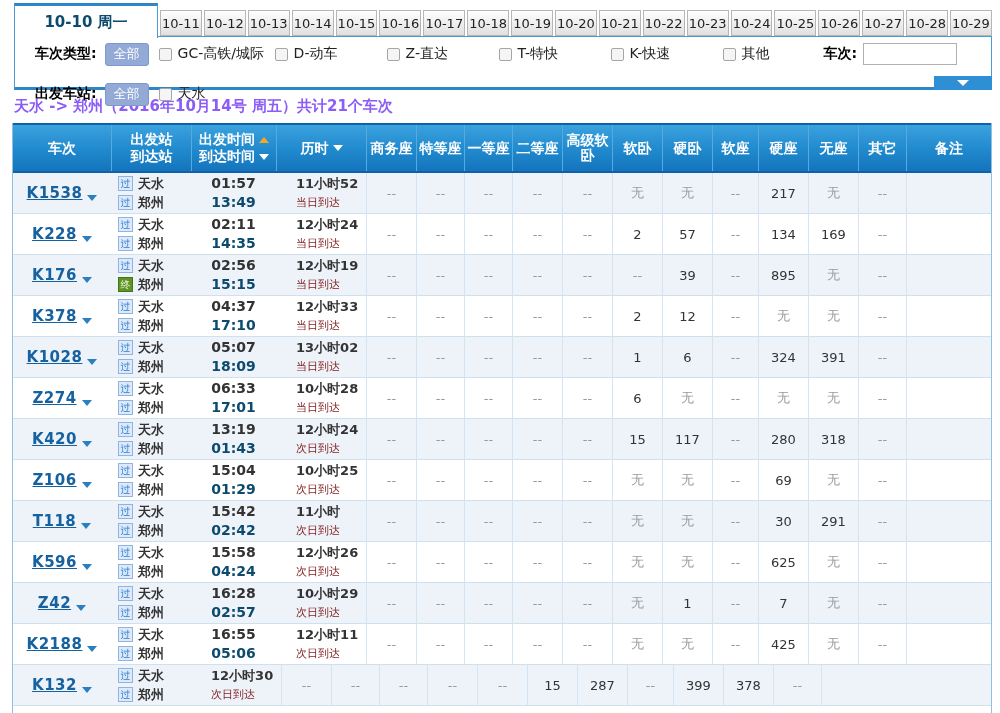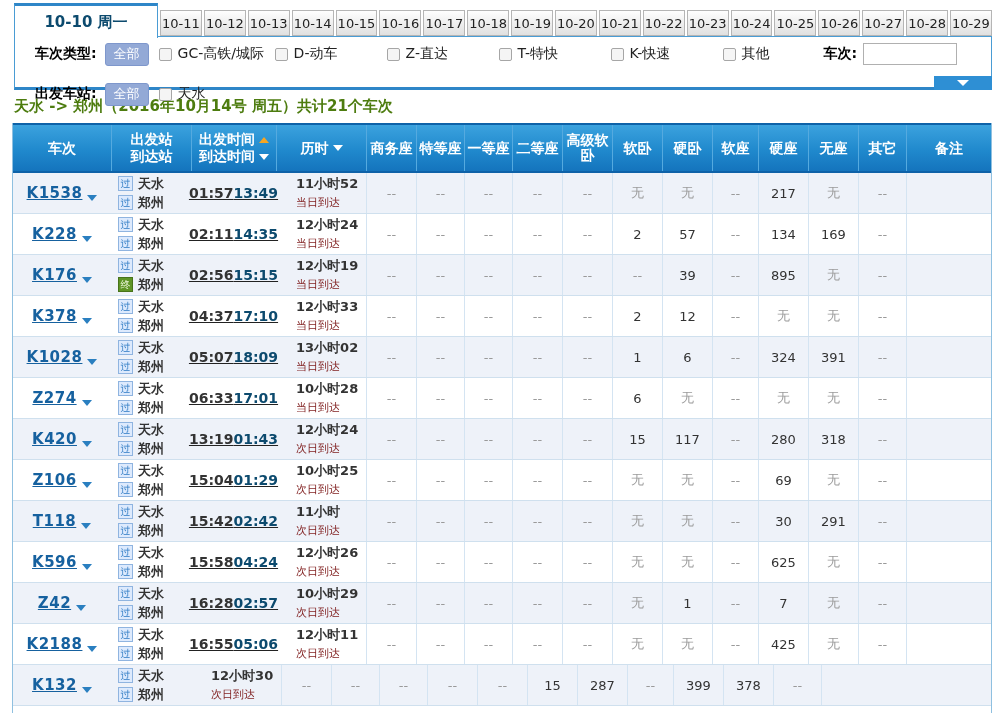--- a/index.html
+++ b/index.html
@@ -43,21 +43,21 @@
   .trainno-wrap { margin-left:auto; margin-right:34px; display:flex; align-items:center; }
   .trainno-wrap input {
     width:94px; height:22px; border:1px solid #b0b0b0; margin-left:6px; font-size:13px; padding:0 4px;
   }
   .collapse-btn {
     position:absolute; right:-1px; bottom:-3px; width:58px; height:14px;
     background:#2e8fd4; display:flex; align-items:center; justify-content:center; cursor:pointer;
   }
   .tri-down-white { width:0; height:0; border-left:6px solid transparent; border-right:6px solid transparent; border-top:6px solid #fff; }
   
-  .summary { margin:7px 0 7px 14px; font-weight:bold; font-size:15px; color:#4d7c0f; height:19px; }
+  .summary { margin:7px 0 7px 14px; font-weight:bold; font-size:15px; color:#8b5cf6; height:19px; }
   
   .ttable { margin-left:12px; width:980px; border-left:1px solid #8fc0e0; border-right:1px solid #8fc0e0; }
   .thead {
     display:flex; height:50px; color:#fff; font-weight:bold; font-size:14px;
     background:linear-gradient(180deg,#3ba2de 0%,#2089cd 55%,#1474bd 100%);
     border-top:2px solid #0e62a8; border-bottom:2px solid #0e62a8;
   }
   .hcell {
     display:flex; flex-direction:column; align-items:center; justify-content:center;
     line-height:17px; text-align:center; cursor:default;
@@ -78,21 +78,21 @@
   .train-no { color:#16619f; font-weight:bold; font-size:15px; text-decoration:underline; cursor:pointer; letter-spacing:0.5px; }
   .caret { width:0;height:0;border-left:5px solid transparent;border-right:5px solid transparent;border-top:6px solid #2a7fc0; margin-left:5px; margin-top:10px; cursor:pointer; }
   .c-station.cell { flex-direction:column; justify-content:center; padding-left:7px; }
   .st-line { display:flex; align-items:center; height:19px; font-size:13px; font-weight:bold; color:#333; white-space:nowrap; }
   .badge {
     width:15px; height:15px; font-size:10px; line-height:13px; text-align:center;
     margin-right:5px; display:inline-block; font-weight:normal; flex:0 0 auto;
   }
   .badge-pass { background:#ddeafd; color:#2f7bc4; border:1px solid #8fb4e0; }
   .badge-end  { background:#5e9426; color:#eaf5d8; border:1px solid #47731a; }
-  .c-time.cell { flex-direction:row; justify-content:center; align-items:center;text-decoration:underline; }
+  .c-time.cell { flex-direction:column; justify-content:center; align-items:center; }
   .dep { font-weight:bold; font-size:14px; color:#333; line-height:19px; }
   .arr { font-weight:bold; font-size:14px; color:#0c4a6e; line-height:19px; }
   .c-dur.cell { flex-direction:column; justify-content:center; padding-left:20px; }
   .dur1 { font-weight:bold; font-size:13px; color:#333; line-height:19px; }
   .dur2 { font-size:11px; color:#7f1d1d; line-height:19px; }
   .seat { align-items:center; justify-content:center; font-size:13px; color:#333; border-left:1px solid #d4e4f2; }
   .seat.dim { color:#9a9a9a; }
   .partial-row { height:8px; background:#fff; }
 </style>
 </head>

